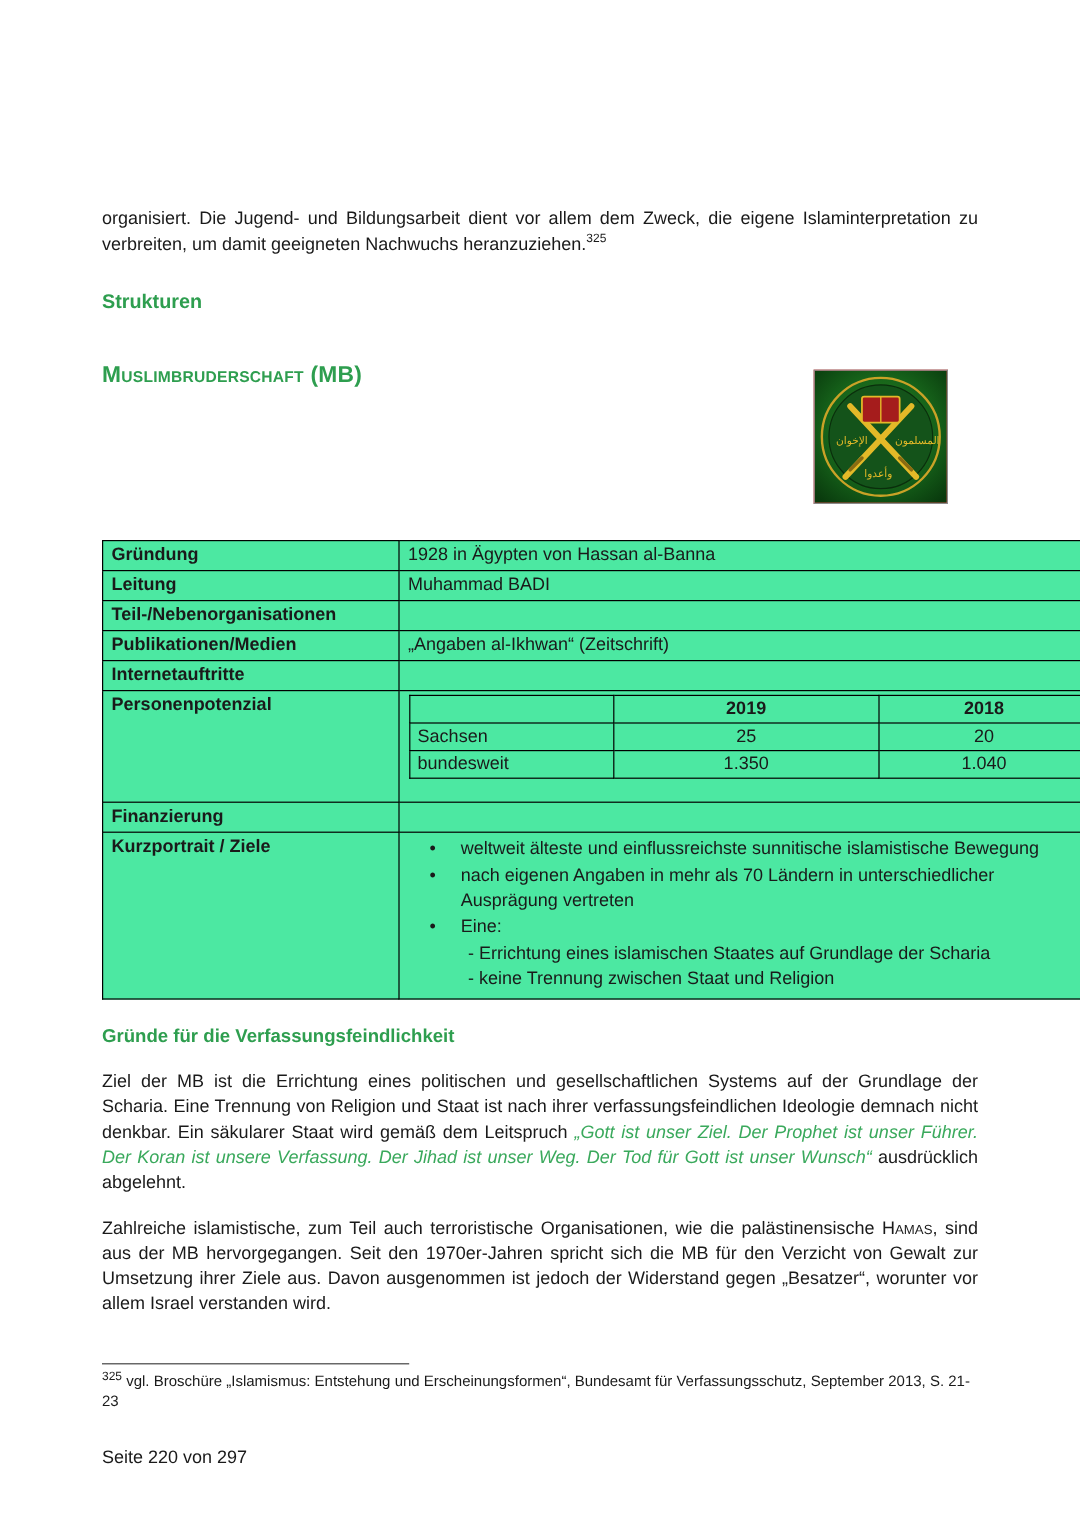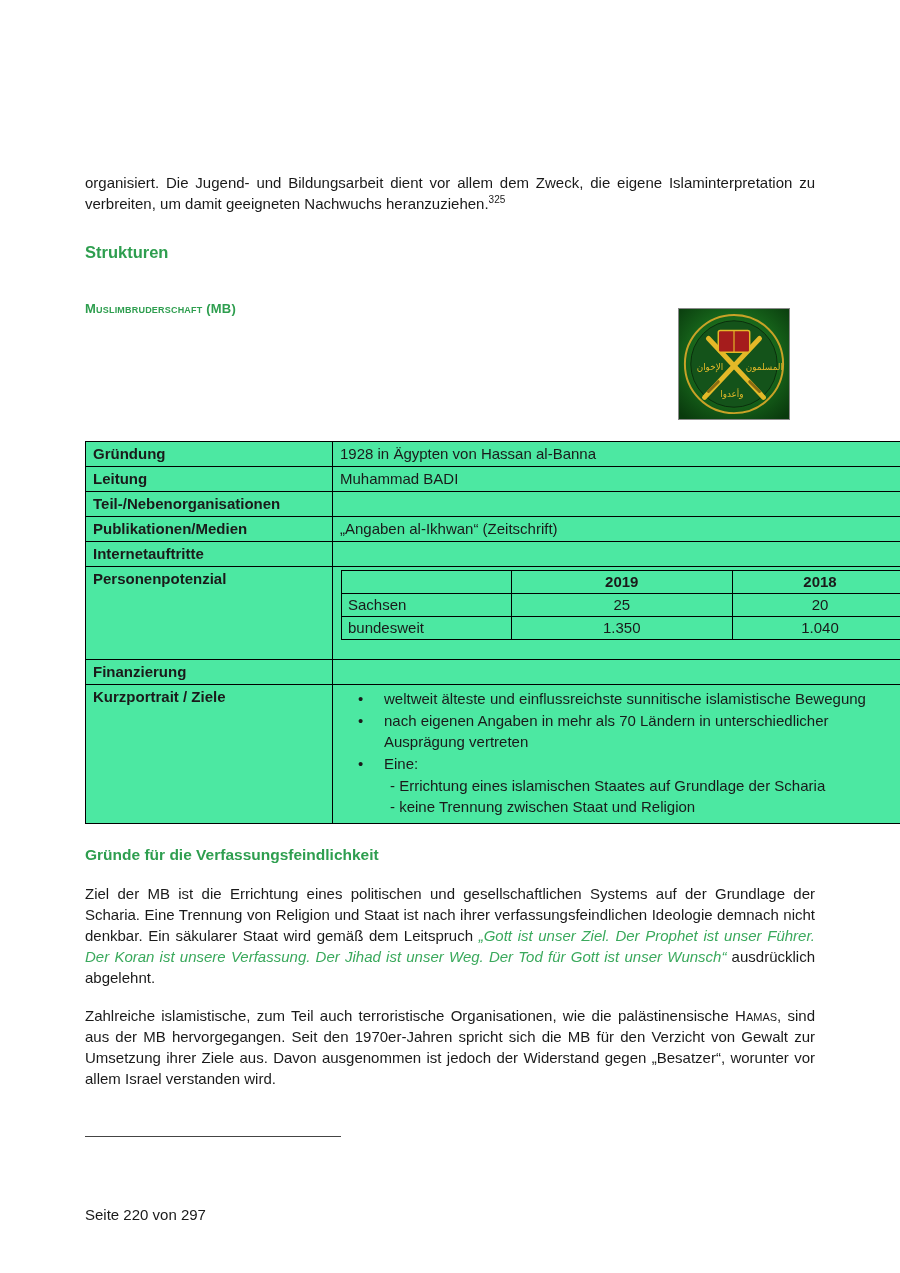--- a/index.html
+++ b/index.html
@@ -19,21 +19,21 @@
   .justify{text-align:justify;}
   sup{font-size:10px;vertical-align:super;line-height:0;}
 
   h2.section-title{
     margin:27px 0 0 0;
     font-size:16.5px;font-weight:bold;
     color:var(--accent);
   }
   h3.org-title{
     margin:36px 0 0 0;
-    font-size:13px;font-weight:bold;
+    font-size:19px;font-weight:bold;
     color:var(--accent);
     font-variant:small-caps;
     letter-spacing:.2px;
   }
   .logo-box{
     position:absolute;
     left:593px;top:136px;
     width:112px;height:112px;
     border:1px solid #8a8a8a;
     background:#ef4444;
@@ -212,16 +212,17 @@
     <h3 class="reasons-title">Gründe für die Verfassungsfeindlichkeit</h3>
 
     <p class="para justify"><span>Ziel der MB ist die Errichtung eines politischen und gesellschaftlichen Systems auf der Grundlage der Scharia. Eine Trennung von Religion und Staat ist nach ihrer verfassungsfeindlichen Ideologie demnach nicht denkbar. Ein säkularer Staat wird gemäß dem Leitspruch </span><span class="quote-green">„Gott ist unser Ziel. Der Prophet ist unser Führer. Der Koran ist unsere Verfassung. Der Jihad ist unser Weg. Der Tod für Gott ist unser Wunsch“</span><span> ausdrücklich abgelehnt.</span></p>
 
     <p class="para justify"><span>Zahlreiche islamistische, zum Teil auch terroristische Organisationen, wie die palästinensische </span><span class="smallcaps">Hamas</span><span>, sind aus der MB hervorgegangen. Seit den 1970er-Jahren spricht sich die MB für den Verzicht von Gewalt zur Umsetzung ihrer Ziele aus. Davon ausgenommen ist jedoch der Widerstand gegen „Besatzer“, worunter vor allem Israel verstanden wird.</span></p>
 
   </div>
 
   <div class="footnote-area">
     <div class="footnote-rule"></div>
+    <p><sup>325</sup><span> vgl. Broschüre „Islamismus: Entstehung und Erscheinungsformen“, Bundesamt für Verfassungsschutz, September 2013, S. 21-23</span></p>
   </div>
 
   <div class="page-footer">Seite 220 von 297</div>
 </div>
 
 </body></html>

